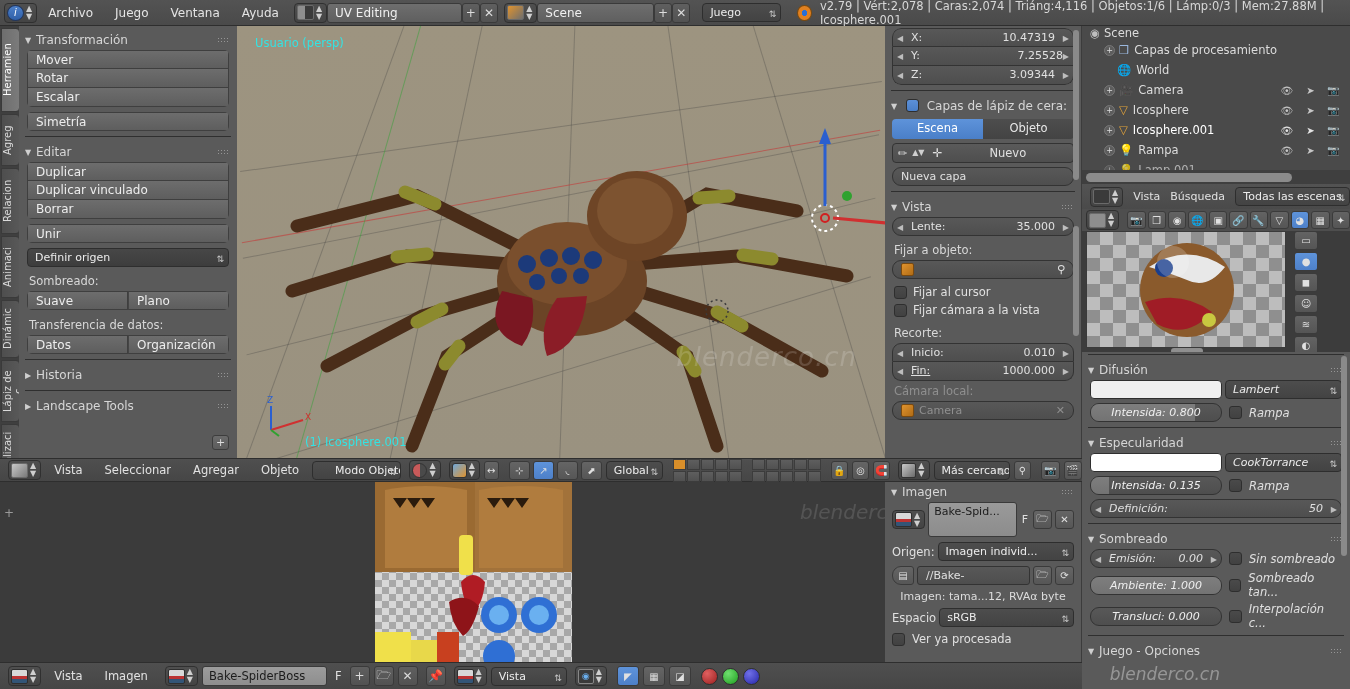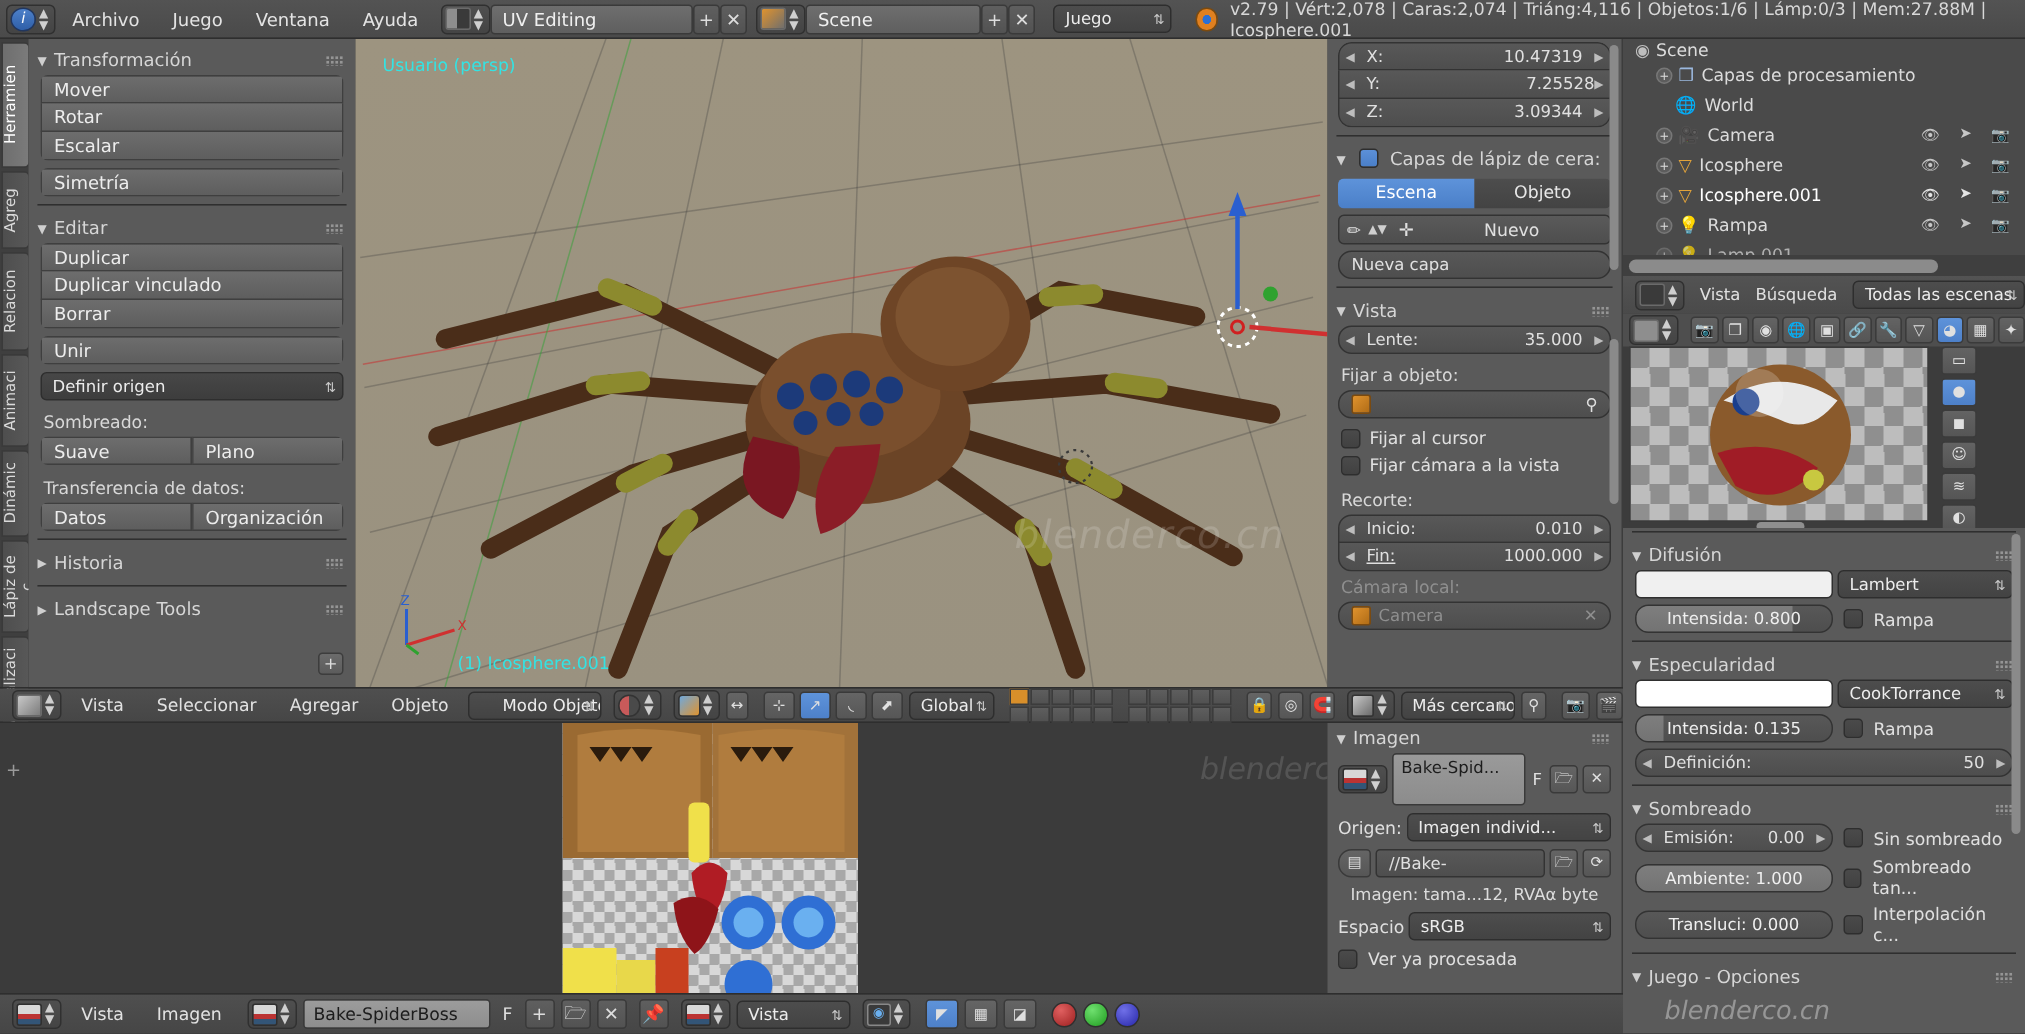--- a/index.html
+++ b/index.html
@@ -101,21 +101,21 @@
   .ptab.on { background:linear-gradient(#5e93da,#4d80c9); }
   #preview { position:absolute;left:1086px;top:231px;width:200px;height:117px;
      background:repeating-conic-gradient(#bdbdbd 0% 25%, #8f8f8f 0% 50%) 0 0/26px 26px; border:1px solid #3a3a3a;}
   #prevtools { position:absolute;left:1294px;top:231px;width:30px;height:117px; }
   .prevbtn { width:24px;height:19px;margin-bottom:2px;border-radius:3px;
      background:linear-gradient(#636363,#555);border:1px solid #3b3b3b;display:flex;align-items:center;
      justify-content:center;font-size:10px;}
   .prevbtn.on { background:linear-gradient(#5e93da,#4d80c9); }
   #matprops { position:absolute;left:1082px;top:352px;width:268px;height:337px;background:#5a5a5a;
      overflow:hidden; }
-  #matprops .wrap { padding:0 8px; }
+  #matprops .wrap { padding:0 8px;font-style:italic; }
   .colorswatch { height:19px;border:1px solid #2f2f2f;border-radius:4px;flex:1; }
   .slider { position:relative;border-radius:9px;height:19px;border:1px solid #333;overflow:hidden;
      background:linear-gradient(#585858,#4e4e4e); }
   .slider .fill { position:absolute;left:0;top:0;bottom:0;background:linear-gradient(#7e7e7e,#737373); }
   .slider .txt { position:relative;line-height:17px;text-align:center;font-size:11px;color:#efefef; }
 
   
   #vh { position:absolute;left:0;top:458px;width:1082px;height:24px;
      background:linear-gradient(#4f4f4f,#464646);border-top:1px solid #2e2e2e;
      border-bottom:1px solid #2e2e2e;display:flex;align-items:center;gap:4px;padding-left:4px;}

